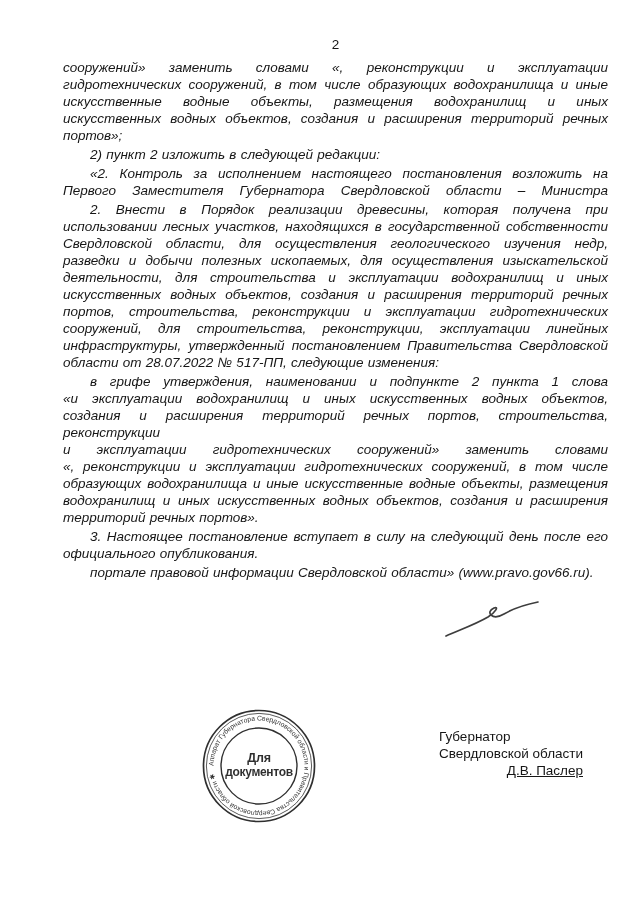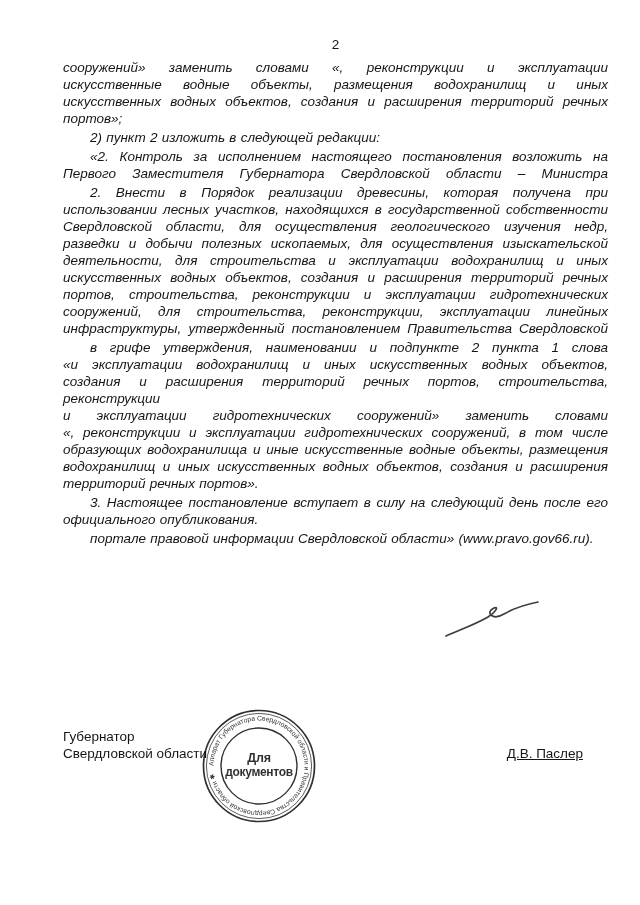--- a/index.html
+++ b/index.html
@@ -25,21 +25,21 @@
   }
   .para { margin:0; }
   .para + .para { margin-top:2px; }
   .para.indent .line:first-child { text-indent:27px; }
   .line { text-align:justify; text-align-last:justify;font-style:italic; }
   .line.last { text-align-last:left; }
 
   .sig-row {
     position:absolute; top:728px; left:63px; width:520px;
     display:flex; justify-content:space-between; align-items:flex-end;
-    font-size:13.5px; line-height:17px;
+    font-size:13.5px; line-height:17px;flex-direction:column;
   }
   .sig-title div { white-space:nowrap; }
   .sig-name { white-space:nowrap;text-decoration:underline; }
 
   .stamp {
     position:absolute; left:201px; top:708px; width:116px; height:116px;
     mix-blend-mode:multiply; opacity:0.93;
   }
   .stamp svg { display:block; }
 
@@ -51,20 +51,21 @@
 </head>
 <body>
 
 <div class="page">
 
   <div class="pagenum">2</div>
 
   <div class="body-text">
       <div class="para">
         <div class="line">сооружений» заменить словами «, реконструкции и эксплуатации</div>
+        <div class="line">гидротехнических сооружений, в том числе образующих водохранилища и иные</div>
         <div class="line">искусственные водные объекты, размещения водохранилищ и иных</div>
         <div class="line">искусственных водных объектов, создания и расширения территорий речных</div>
         <div class="line last">портов»;</div>
       </div>
       <div class="para indent">
         <div class="line last">2) пункт 2 изложить в следующей редакции:</div>
       </div>
       <div class="para indent">
         <div class="line">«2. Контроль за исполнением настоящего постановления возложить на</div>
         <div class="line">Первого Заместителя Губернатора Свердловской области – Министра</div>
@@ -72,20 +73,21 @@
       <div class="para indent">
         <div class="line">2. Внести в Порядок реализации древесины, которая получена при</div>
         <div class="line">использовании лесных участков, находящихся в государственной собственности</div>
         <div class="line">Свердловской области, для осуществления геологического изучения недр,</div>
         <div class="line">разведки и добычи полезных ископаемых, для осуществления изыскательской</div>
         <div class="line">деятельности, для строительства и эксплуатации водохранилищ и иных</div>
         <div class="line">искусственных водных объектов, создания и расширения территорий речных</div>
         <div class="line">портов, строительства, реконструкции и эксплуатации гидротехнических</div>
         <div class="line">сооружений, для строительства, реконструкции, эксплуатации линейных</div>
         <div class="line">инфраструктуры, утвержденный постановлением Правительства Свердловской</div>
+        <div class="line last">области от 28.07.2022 № 517-ПП, следующие изменения:</div>
       </div>
       <div class="para indent">
         <div class="line">в грифе утверждения, наименовании и подпункте 2 пункта 1 слова</div>
         <div class="line">«и эксплуатации водохранилищ и иных искусственных водных объектов,</div>
         <div class="line">создания и расширения территорий речных портов, строительства, реконструкции</div>
         <div class="line">и эксплуатации гидротехнических сооружений» заменить словами</div>
         <div class="line">«, реконструкции и эксплуатации гидротехнических сооружений, в том числе</div>
         <div class="line">образующих водохранилища и иные искусственные водные объекты, размещения</div>
         <div class="line">водохранилищ и иных искусственных водных объектов, создания и расширения</div>
         <div class="line last">территорий речных портов».</div>

